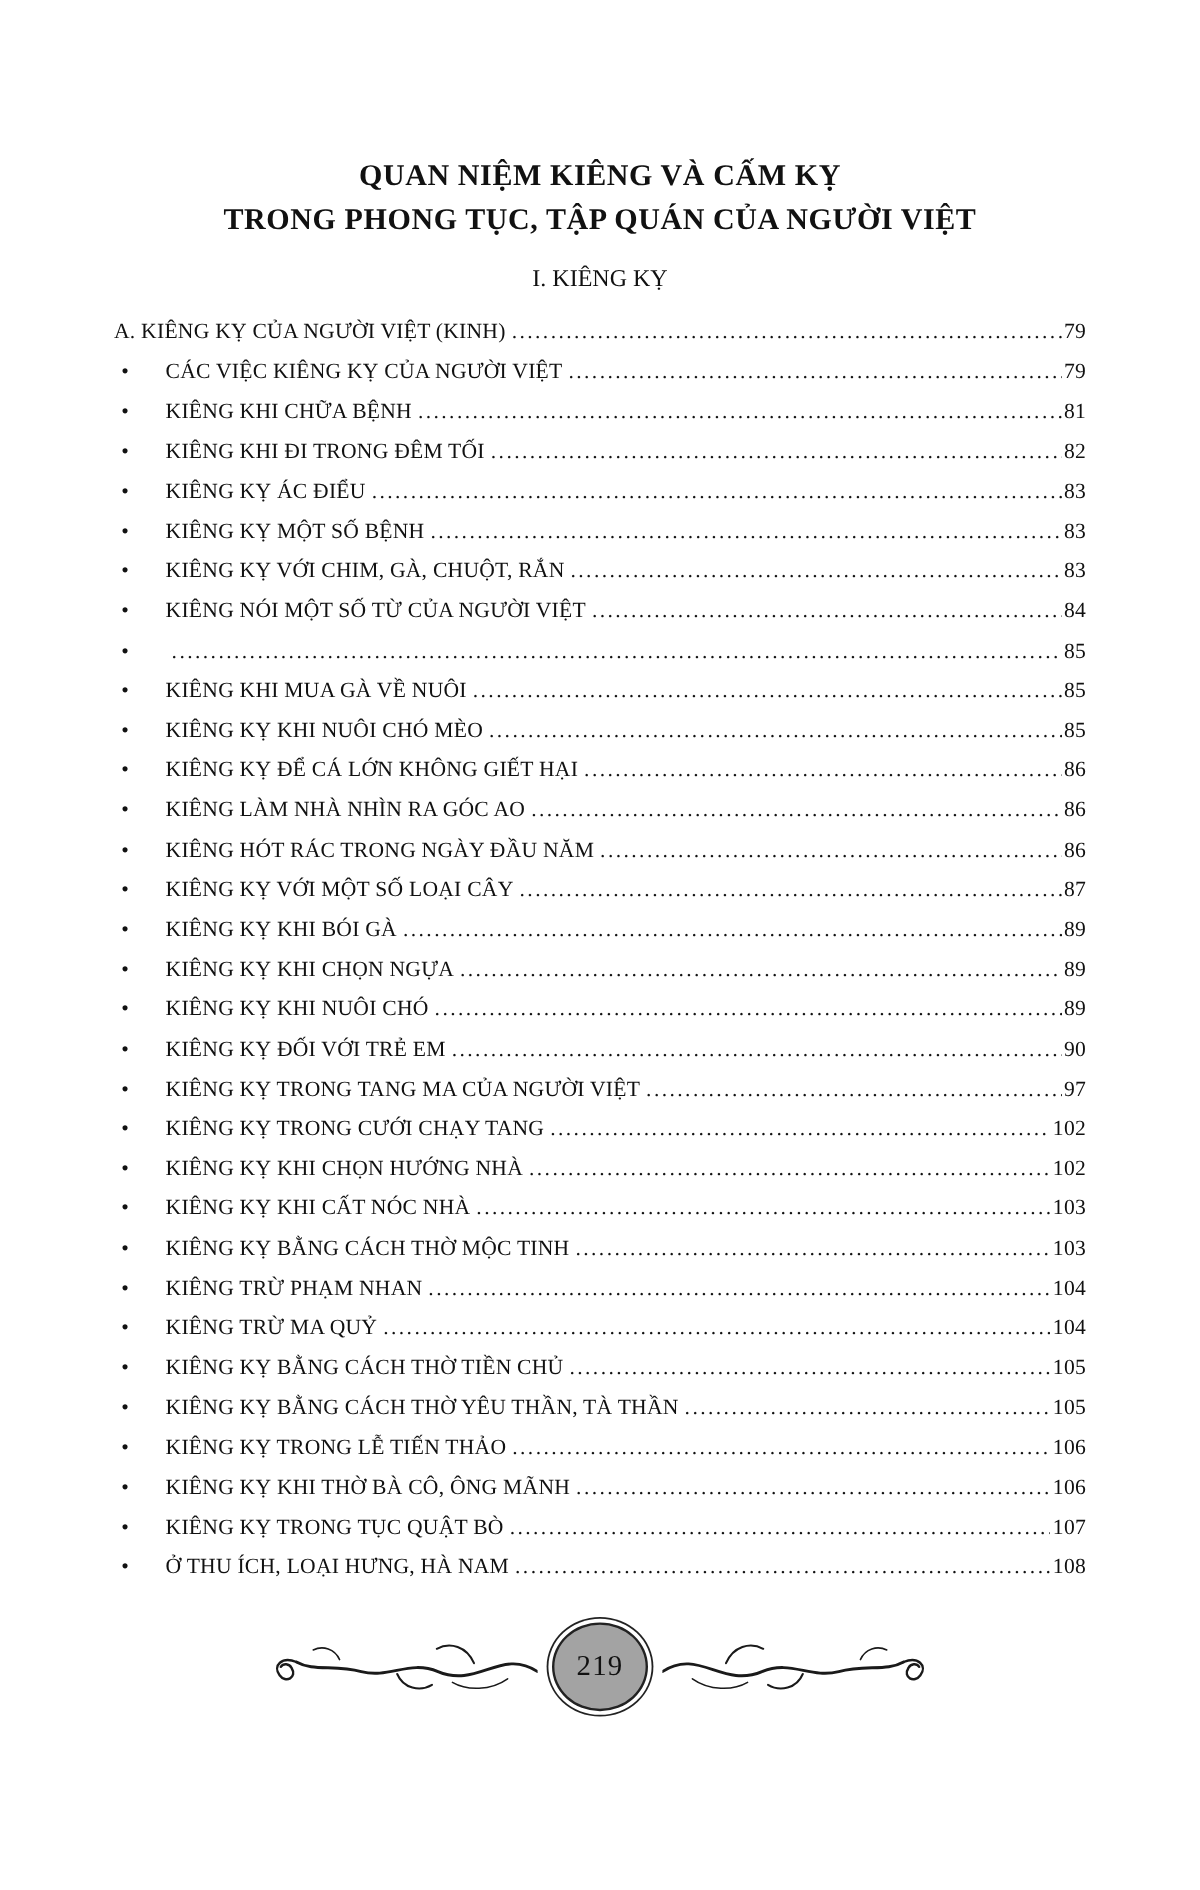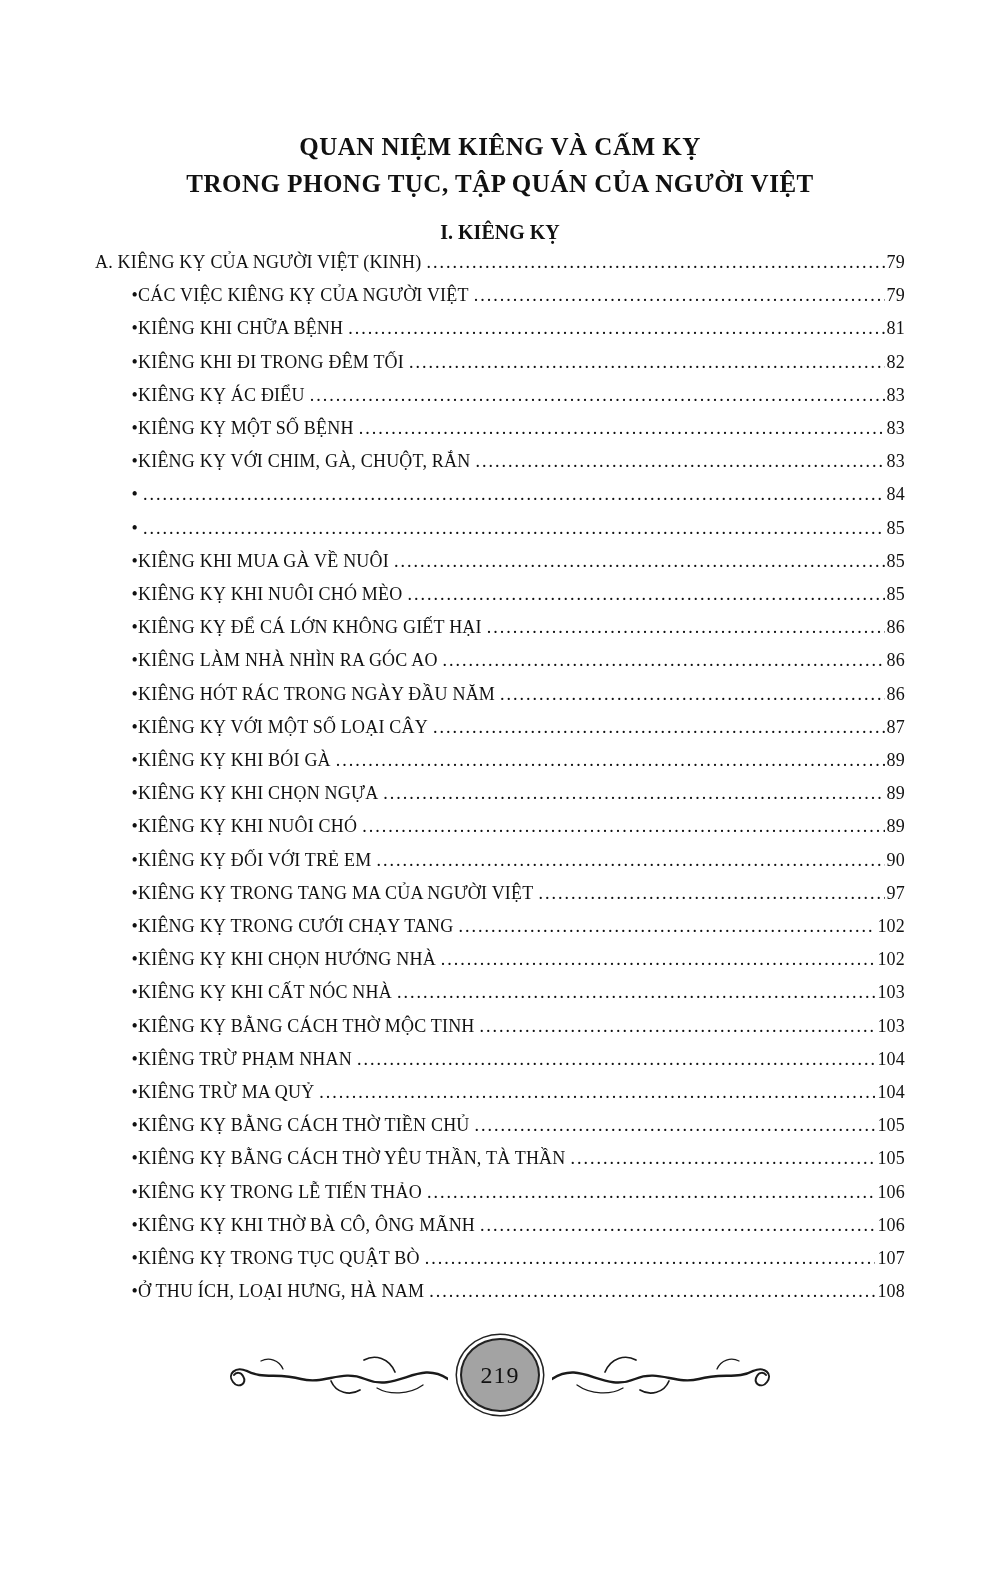--- a/index.html
+++ b/index.html
@@ -22,31 +22,30 @@
     line-height: 37px;
     font-weight: bold;
     letter-spacing: 0.5px;
     margin-bottom: 16px;
   }
   h1.title span { display: block; }
   h2.section {
     text-align: center;
     font-size: 20px;
     line-height: 28px;
-    font-weight: bold;
-    margin-bottom: 0;
+    font-weight: normal;
+    margin-bottom: 14px;
   }
   .toc {
     font-size: 18px;
     letter-spacing: 0.2px;
   }
   .toc-row {
     display: flex;
     align-items: flex-start;
-    text-align: right;
   }
   .toc-row.no-bullet .row-lines { width: 100%; }
   .bullet {
     flex: 0 0 43px;
     line-height: 33.2px;
     font-size: 18px;
     padding-left: 6px;
   }
   .row-lines { flex: 1 1 auto; min-width: 0; }
   .line {
@@ -183,20 +182,21 @@
             <span class="label">KIÊNG KỴ VỚI CHIM, GÀ, CHUỘT, RẮN</span>
             <span class="dots"></span>
             <span class="pagenum">83</span>
           </div>
         </div>
       </div>
       <div class="toc-row">
         <span class="bullet">•</span>
         <div class="row-lines">
           <div class="line">
+            <span class="label">KIÊNG NÓI MỘT SỐ TỪ CỦA NGƯỜI VIỆT</span>
             <span class="dots"></span>
             <span class="pagenum">84</span>
           </div>
         </div>
       </div>
       <div class="toc-row">
         <span class="bullet">•</span>
         <div class="row-lines">
           <div class="line">
             <span class="dots"></span>

